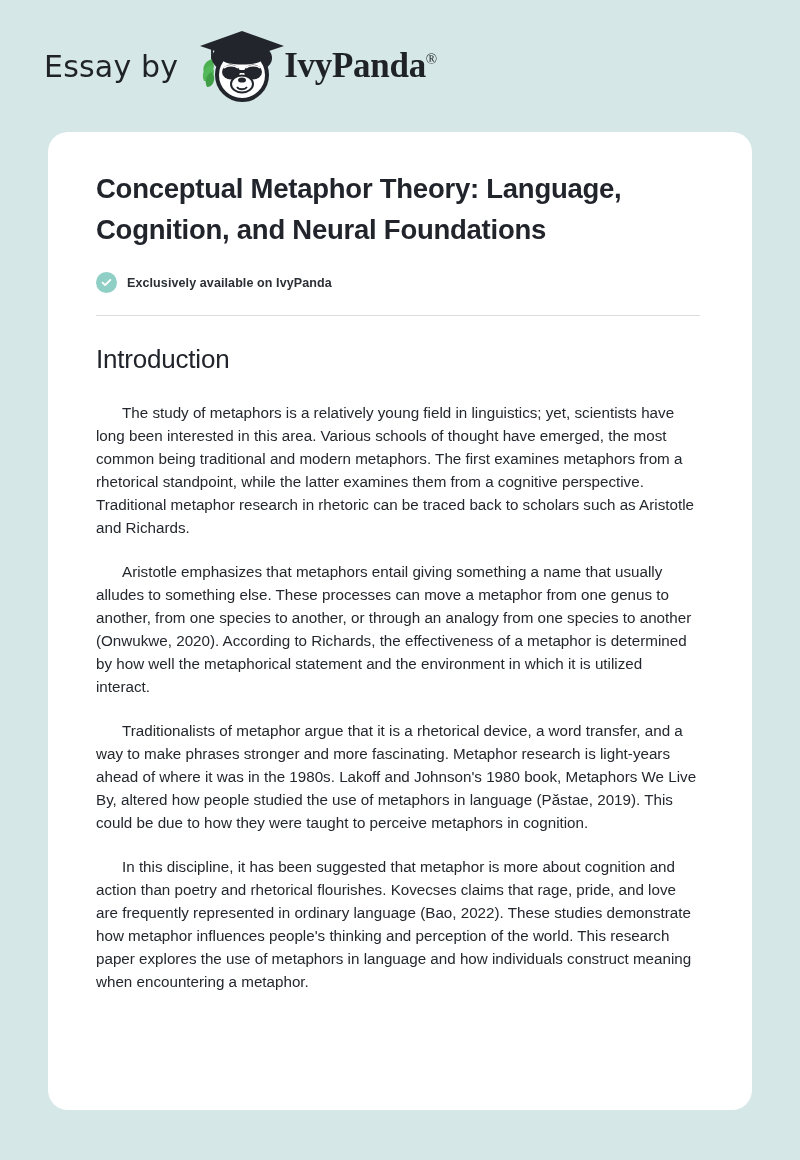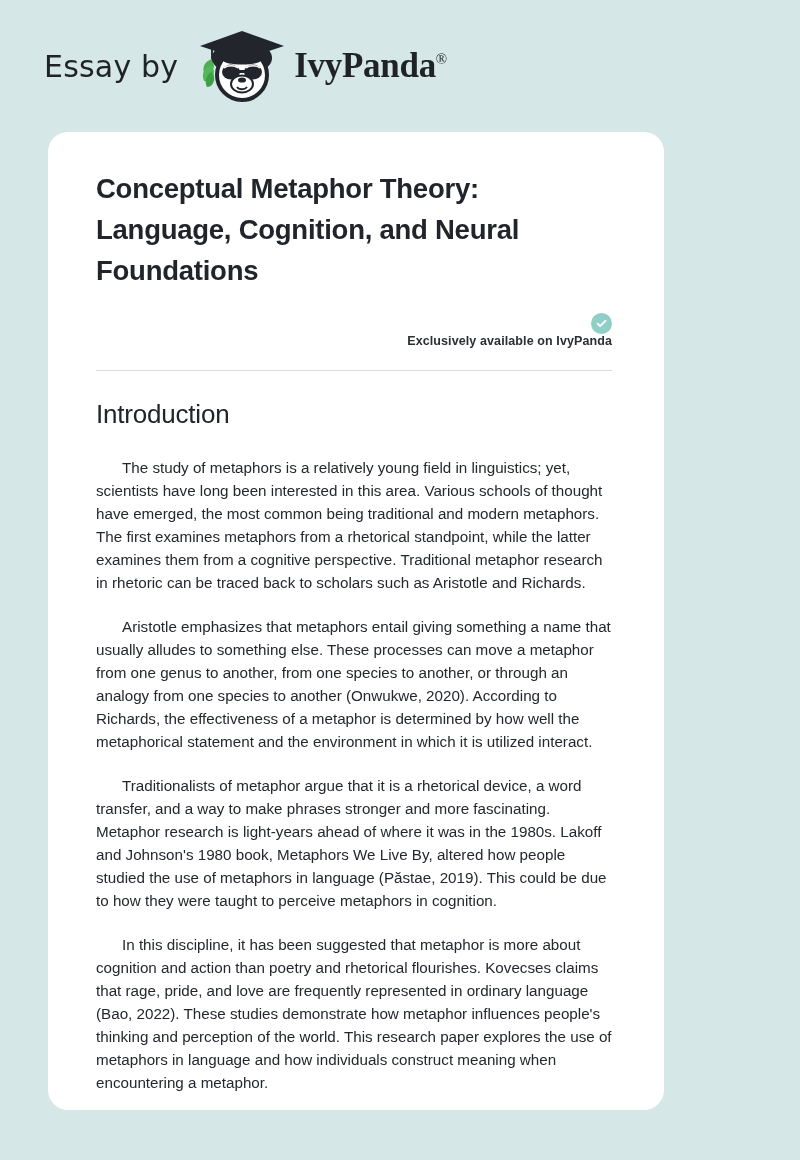--- a/index.html
+++ b/index.html
@@ -28,21 +28,20 @@
     font-size: 30px;
     font-weight: 400;
     color: #1f2328;
     letter-spacing: 0.2px;
     white-space: nowrap;
   }
   .brand-lockup {
     display: flex;
     align-items: center;
     margin-left: 14px;
-    gap: 10px;
   }
   .panda-mark {
     width: 96px;
     height: 78px;
     display: block;
   }
   .brand-word {
     font-family: "Liberation Serif", serif;
     font-size: 35px;
     font-weight: 700;
@@ -57,21 +56,21 @@
     vertical-align: super;
     font-weight: 400;
     letter-spacing: 0;
   }
 
   
   .paper-card {
     position: absolute;
     left: 48px;
     top: 132px;
-    width: 616px;
+    width: 704px;
     height: 978px;
     background: #ffffff;
     border-radius: 20px;
     box-sizing: border-box;
     padding: 36px 30px 0 26px;
     overflow: hidden;
   }
   .card-inner {
     padding: 0 22px;
   }
@@ -81,23 +80,22 @@
     font-size: 27.5px;
     line-height: 41px;
     font-weight: 700;
     color: #21252b;
     letter-spacing: -0.25px;
     margin: 0 0 22px 0;
   }
 
   .excl-badge {
     display: flex;
-    align-items: flex-end;
+    align-items: center;
     margin-bottom: 22px;
-    flex-direction: column;
   }
   .check-circle {
     width: 21px;
     height: 21px;
     border-radius: 50%;
     background: #8fcfc6;
     display: flex;
     align-items: center;
     justify-content: center;
     flex: 0 0 auto;

